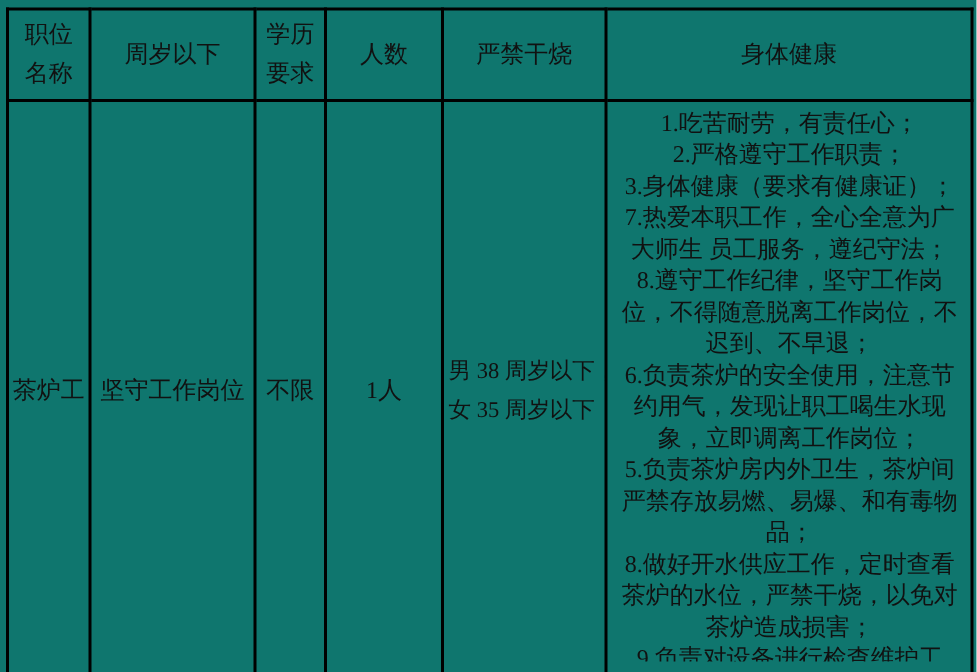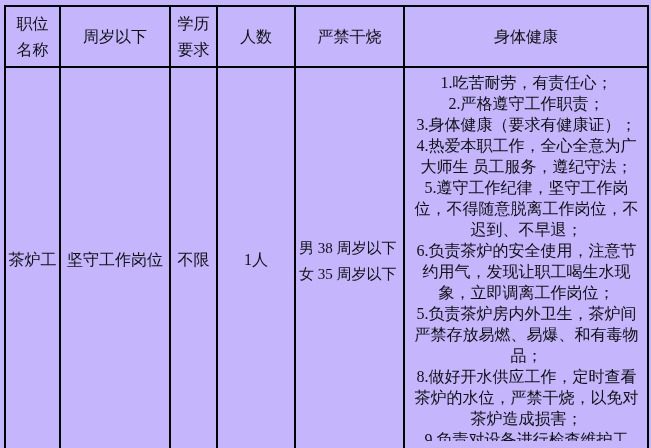--- a/index.html
+++ b/index.html
@@ -2,21 +2,21 @@
 <html><head>
 <meta charset="utf-8">
 <style>
   * { margin: 0; padding: 0; box-sizing: border-box; }
   html, body {
     width: 651px; height: 448px;
     background: #ffffff;
     font-family: "Liberation Serif", serif;
     color: #111111;
   }
-  .page { position: relative; width: 651px; height: 448px; background: #c4b5fd; }
+  .page { position: relative; width: 651px; height: 448px; background: #0f766e; }
   table.job-table {
     position: absolute; left: 4px; top: 5px;
     width: 643px;
     border-collapse: collapse;
     table-layout: fixed;
   }
   col.c1 { width: 55px; }
   col.c2 { width: 110px; }
   col.c3 { width: 47px; }
   col.c4 { width: 78px; }
@@ -84,22 +84,22 @@
         <td>坚守工作岗位</td>
         <td>不限</td>
         <td>1人</td>
         <td class="age-cell pre">男 38 周岁以下，
 女 35 周岁以下</td>
         <td class="other-cell">
           <div class="req-wrap">
             <div>1.吃苦耐劳，有责任心；</div>
             <div>2.严格遵守工作职责；</div>
             <div>3.身体健康（要求有健康证）；</div>
-            <div>4.热爱本职工作，全心全意为广大师生 员工服务，遵纪守法；</div>
-            <div>5.遵守工作纪律，坚守工作岗位，不得随意脱离工作岗位，不迟到、不早退；</div>
+            <div>7.热爱本职工作，全心全意为广大师生 员工服务，遵纪守法；</div>
+            <div>8.遵守工作纪律，坚守工作岗位，不得随意脱离工作岗位，不迟到、不早退；</div>
             <div>6.负责茶炉的安全使用，注意节约用气，发现让职工喝生水现象，立即调离工作岗位；</div>
             <div>5.负责茶炉房内外卫生，茶炉间严禁存放易燃、易爆、和有毒物品；</div>
             <div>8.做好开水供应工作，定时查看茶炉的水位，严禁干烧，以免对茶炉造成损害；</div>
             <div>9.负责对设备进行检查维护工作，及时发现问题汇报解决。</div>
           </div>
         </td>
       </tr>
     </tbody>
   </table>
 </div>

